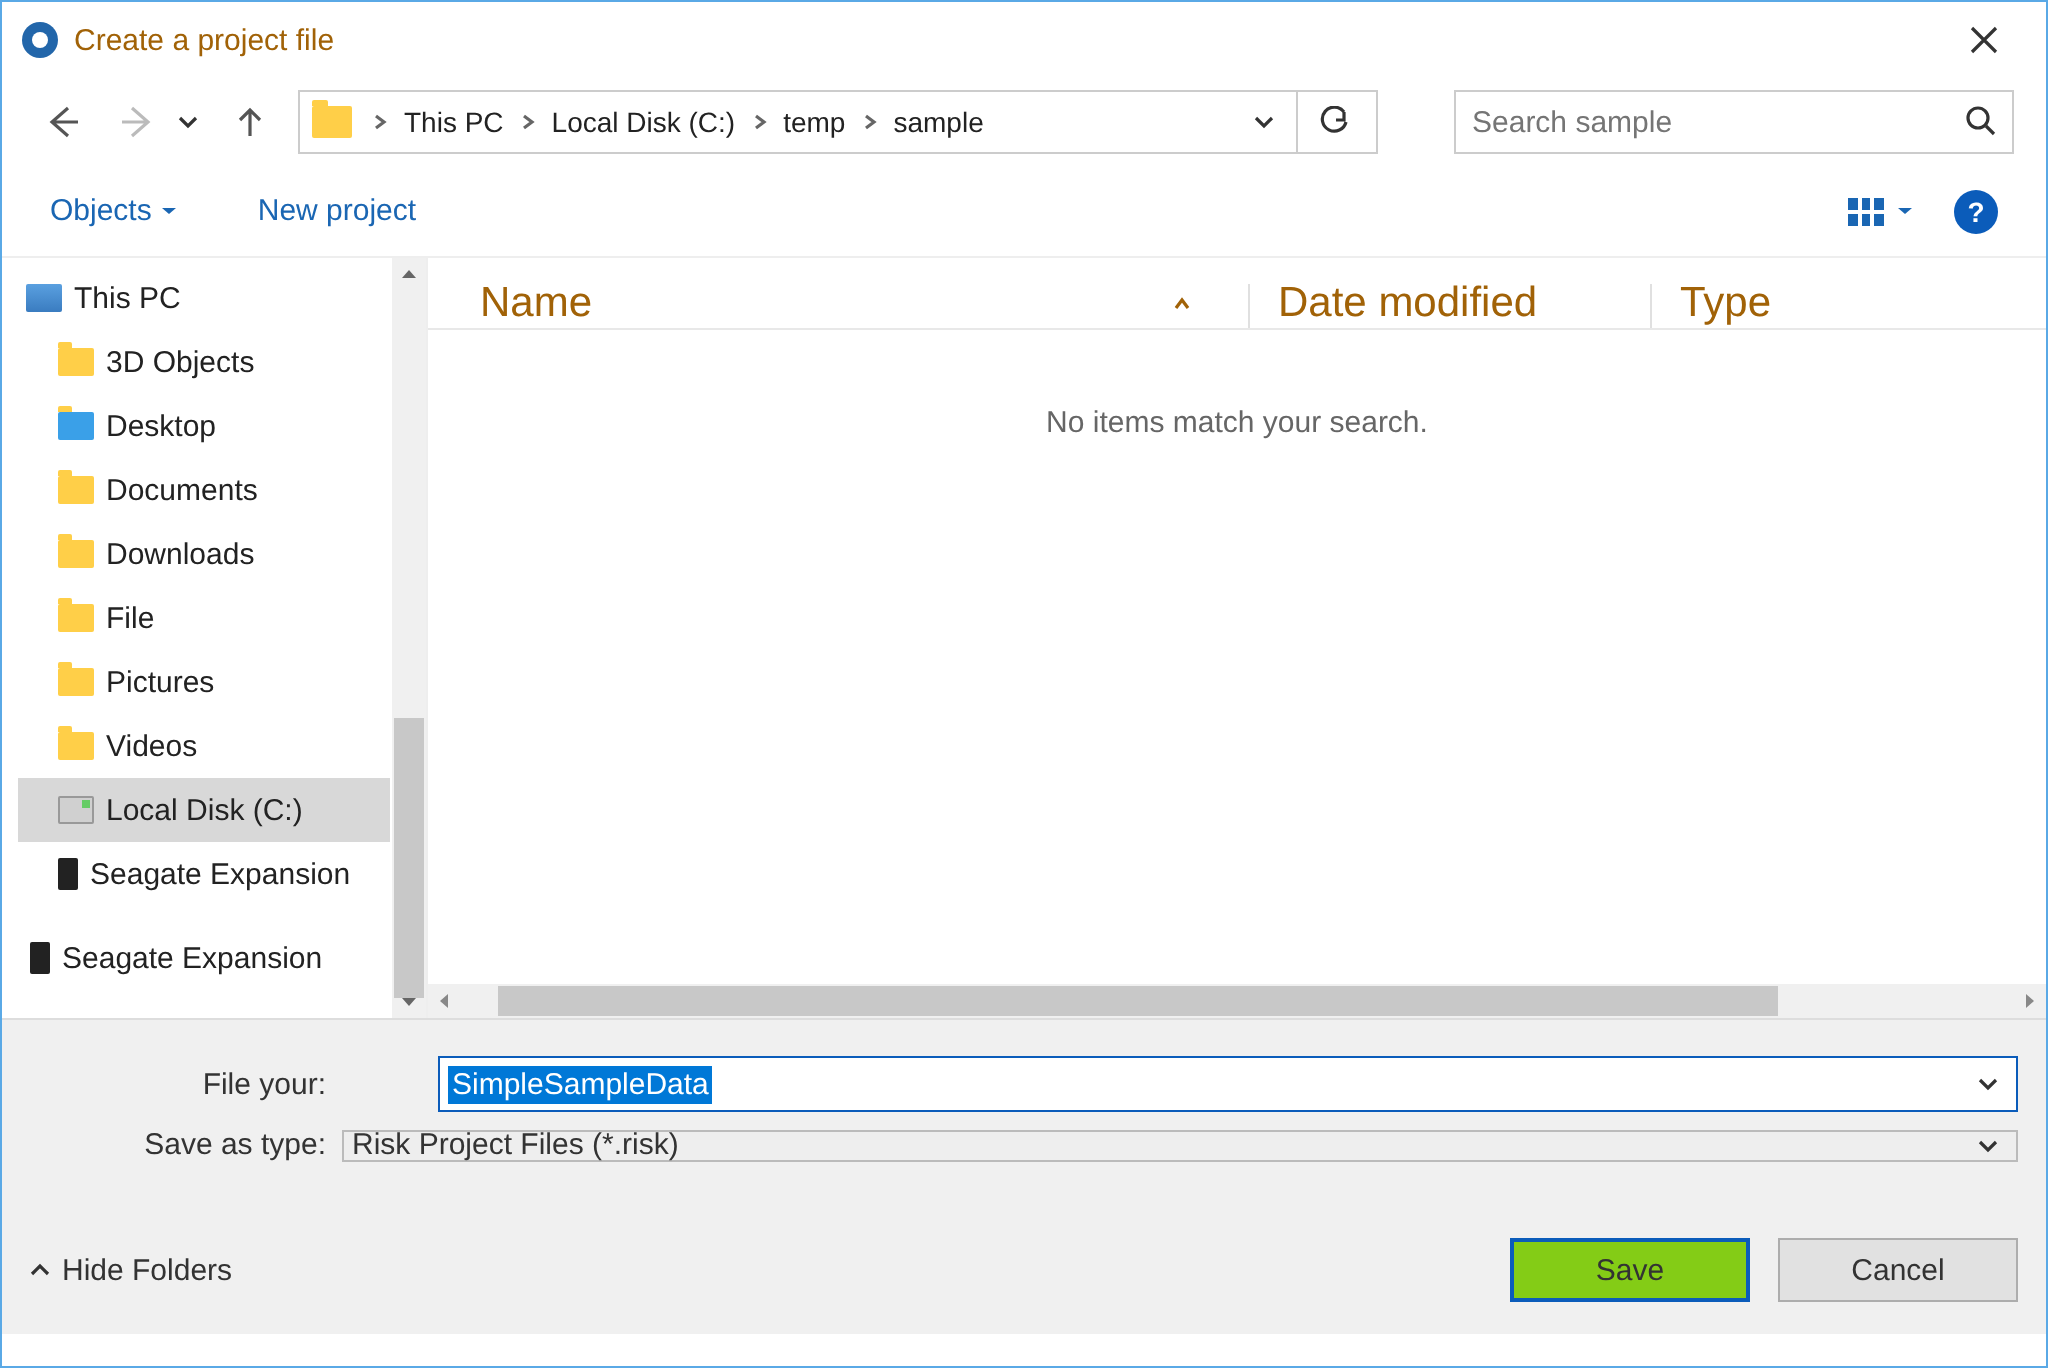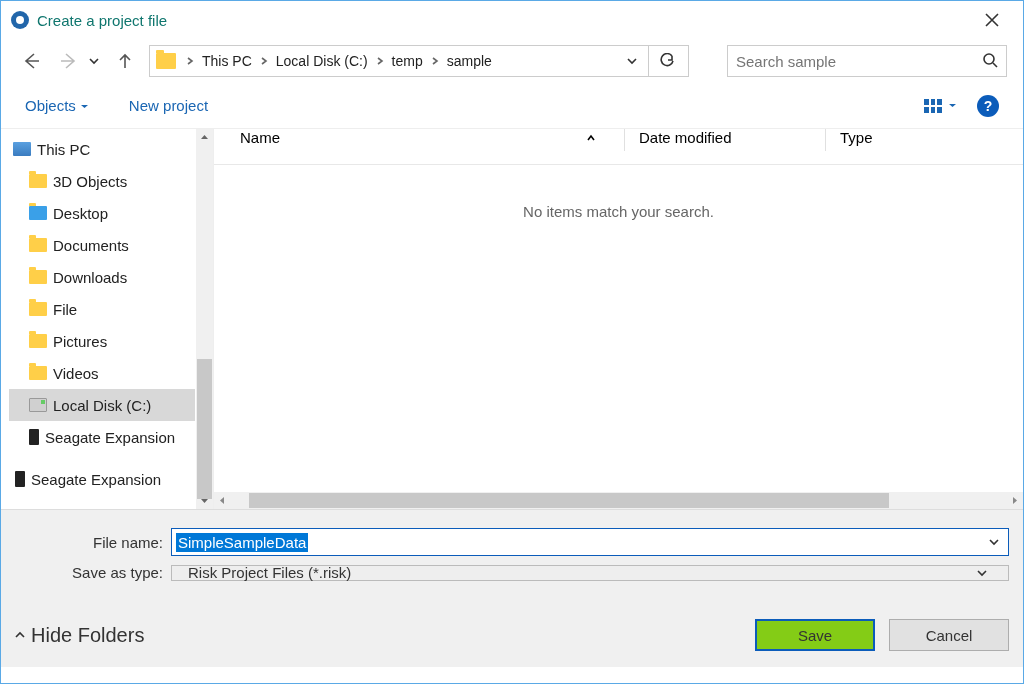--- a/index.html
+++ b/index.html
@@ -2,21 +2,21 @@
 <html><head>
 <meta charset="utf-8">
 <style>
 * { box-sizing: border-box; margin: 0; padding: 0; font-family: "Segoe UI", Tahoma, sans-serif; }
 body { background: #fff; width: 1024px; height: 684px; overflow: hidden; font-size: 14px; color: #333; border: 1px solid #5aa9e6; position: relative; }
 
 
 .titlebar { height: 38px; display: flex; align-items: center; padding: 0 8px 0 10px; }
 .titlebar .app-icon { width: 18px; height: 18px; margin-right: 8px; border-radius: 50%; background: #2266aa; position: relative; }
 .titlebar .app-icon::after { content:""; position:absolute; width:8px; height:8px; background:#fff; border-radius:50%; top:5px; left:5px; }
-.titlebar .title { flex: 1; font-size: 15px; color: #0f766e; }
+.titlebar .title { flex: 1; font-size: 15px; color: #a16207; }
 .close-btn { width: 46px; height: 32px; display:flex; align-items:center; justify-content:center; cursor: default; }
 .close-btn svg { width: 14px; height: 14px; }
 
 
 .navbar { height: 44px; display: flex; align-items: center; padding: 0 16px; gap: 10px; }
 .nav-arrow { width: 28px; height: 28px; display:flex; align-items:center; justify-content:center; color:#555; }
 .nav-arrow.disabled { color: #bbb; }
 .nav-arrow svg { width: 18px; height: 18px; }
 .recent-drop { width:14px; display:flex; align-items:center; justify-content:center; margin-left:-6px;}
 .recent-drop svg{width:10px;height:10px;}
@@ -61,47 +61,47 @@
 .tree-item .fico{width:18px;height:14px;background:#ffcf48;border-radius:1px;position:relative;flex-shrink:0;}
 .tree-item .fico::before{content:"";position:absolute;top:-3px;left:0;width:7px;height:3px;background:#ffcf48;border-radius:1px 1px 0 0;}
 .tree-item .pc-ico{width:18px;height:14px;background:linear-gradient(#5aa0e0,#3a7cc0);border-radius:1px;flex-shrink:0;}
 .tree-item .disk-ico{width:18px;height:14px;background:#d0d0d0;border:1px solid #999;border-radius:1px;flex-shrink:0;position:relative;}
 .tree-item .disk-ico::after{content:"";position:absolute;right:1px;top:1px;width:4px;height:4px;background:#66cc66;}
 .tree-item .ext-ico{width:10px;height:16px;background:#222;border-radius:1px;flex-shrink:0;}
 .tree-item .label{white-space:nowrap;overflow:hidden;}
 .tree-cut{padding-left:6px;}
 
 .filearea { flex:1; display:flex; flex-direction:column; border-left:1px solid #eee;}
-.columns { height: 36px; display:flex; align-items:flex-start; border-bottom: 1px solid #e8e8e8; color:#000000; font-size:15px;}
+.columns { height: 36px; display:flex; align-items:flex-end; border-bottom: 1px solid #e8e8e8; color:#a16207; font-size:21px;}
 .col-name{width:410px;padding-left:26px;display:flex;align-items:center;gap:8px;}
 .col-sort{display:inline-flex;} .col-sort svg{width:10px;height:10px;}
 .col-sep{width:1px;height:22px;background:#e0e0e0;}
 .col-date{width:200px;padding-left:14px;}
 .col-type{flex:1;padding-left:14px;}
 .empty-msg{flex:1;display:flex;justify-content:center;padding-top:38px;color:#666;font-size:15px;}
 .hscroll{height:17px;background:#f0f0f0;display:flex;align-items:center;}
 .hscroll .harrow{width:17px;display:flex;align-items:center;justify-content:center;color:#888;}
 .hscroll .harrow svg{width:9px;height:9px;}
 .hscroll .htrack{flex:1;position:relative;height:100%;}
 .hscroll .hthumb{position:absolute;left:18px;top:1px;bottom:1px;width:640px;background:#c8c8c8;}
 
 
 .bottom{background:#f0f0f0;border-top:1px solid #ddd;padding:18px 14px 16px 14px;}
 .form-row{display:flex;align-items:center;margin-bottom:8px;}
 .form-lab{width:156px;text-align:right;color:#333;font-size:15px;padding-right:8px;}
-.fn-input{flex:1;height:28px;border:1px solid #0b5cba;background:#fff;display:flex;align-items:center;padding:0 4px;}
+.fn-input{flex:1;height:28px;border:1px solid #0b5cba;background:#fff;display:flex;align-items:center;padding:0 4px;margin-left:48px;}
 .fn-input .sel{background:#0078d7;color:#fff;padding:1px 2px;font-size:15px;}
 .fn-input .drop-btn{width:20px;display:flex;align-items:center;justify-content:center;margin-left:auto;}
 .fn-input .drop-btn svg{width:10px;height:10px;}
-.type-select{flex:1;height:16px;border:1px solid #bbb;background:#eeeeee;display:flex;align-items:center;padding:0 16px;font-size:15px;}
+.type-select{flex:1;height:16px;border:1px solid #bbb;background:#eeeeee;display:flex;align-items:center;padding:0 4px;font-size:15px;}
 .type-select .drop-btn{width:20px;display:flex;align-items:center;justify-content:center;margin-left:auto;}
 .type-select .drop-btn svg{width:10px;height:10px;}
 
 .footer{display:flex;align-items:center;margin-top:38px;}
-.hide-folders{display:flex;align-items:center;gap:6px;color:#333;font-size:20px;}
+.hide-folders{display:flex;align-items:center;gap:6px;color:#333;font-size:15px;}
 .hide-folders svg{width:10px;height:10px;}
 .footer-spacer{flex:1;}
 .btn{width:120px;height:32px;border:1px solid #adadad;background:#e1e1e1;display:flex;align-items:center;justify-content:center;font-size:15px;margin-left:14px;}
 .btn.primary{border:2px solid #0b5cba;background:#84cc16;}
 
 svg{stroke:currentColor;fill:none;stroke-width:1.6;}
 </style>
 </head>
 <body>
 
@@ -308,21 +308,21 @@
           <svg viewBox="0 0 9 9">
             <path d="M3 1 L7 4.5 L3 8" fill="#888" stroke="none"></path>
           </svg>
         </div>
     </div>
   </div>
 </div>
 
 <div class="bottom">
   <div class="form-row">
-    <div class="form-lab">File name:</div>
+    <div class="form-lab">File your:</div>
     <div class="fn-input">
       <span class="sel">SimpleSampleData</span>
       <span class="drop-btn">
           <svg viewBox="0 0 10 10">
             <path d="M1 3 L5 7 L9 3"></path>
           </svg>
         </span>
     </div>
   </div>
   <div class="form-row">

